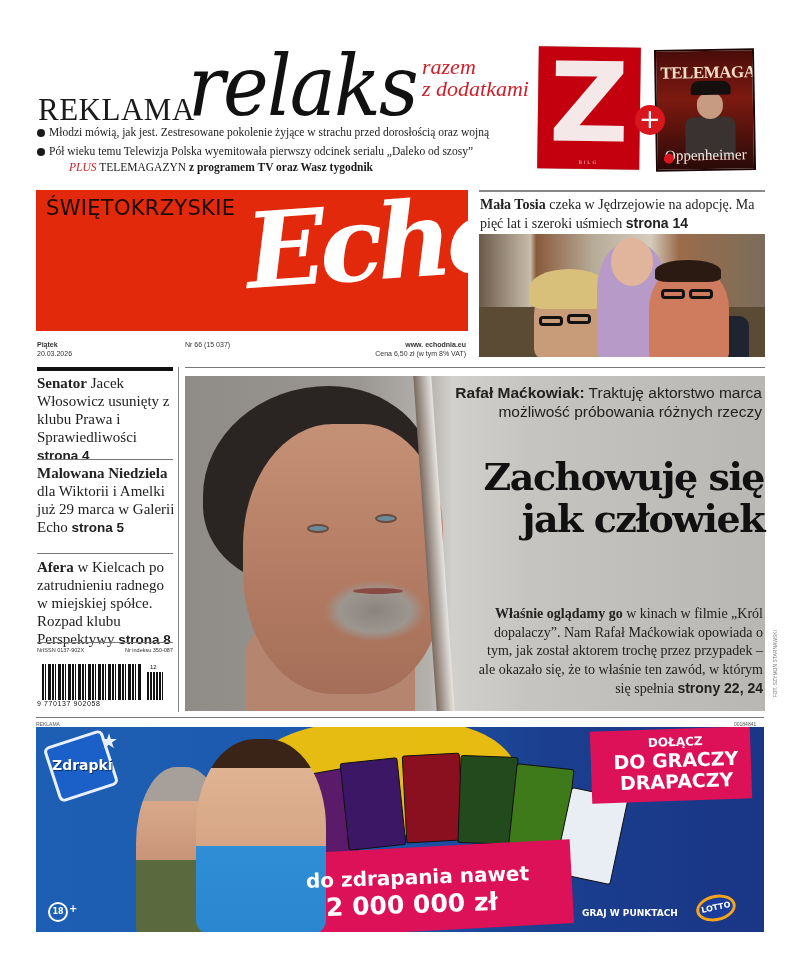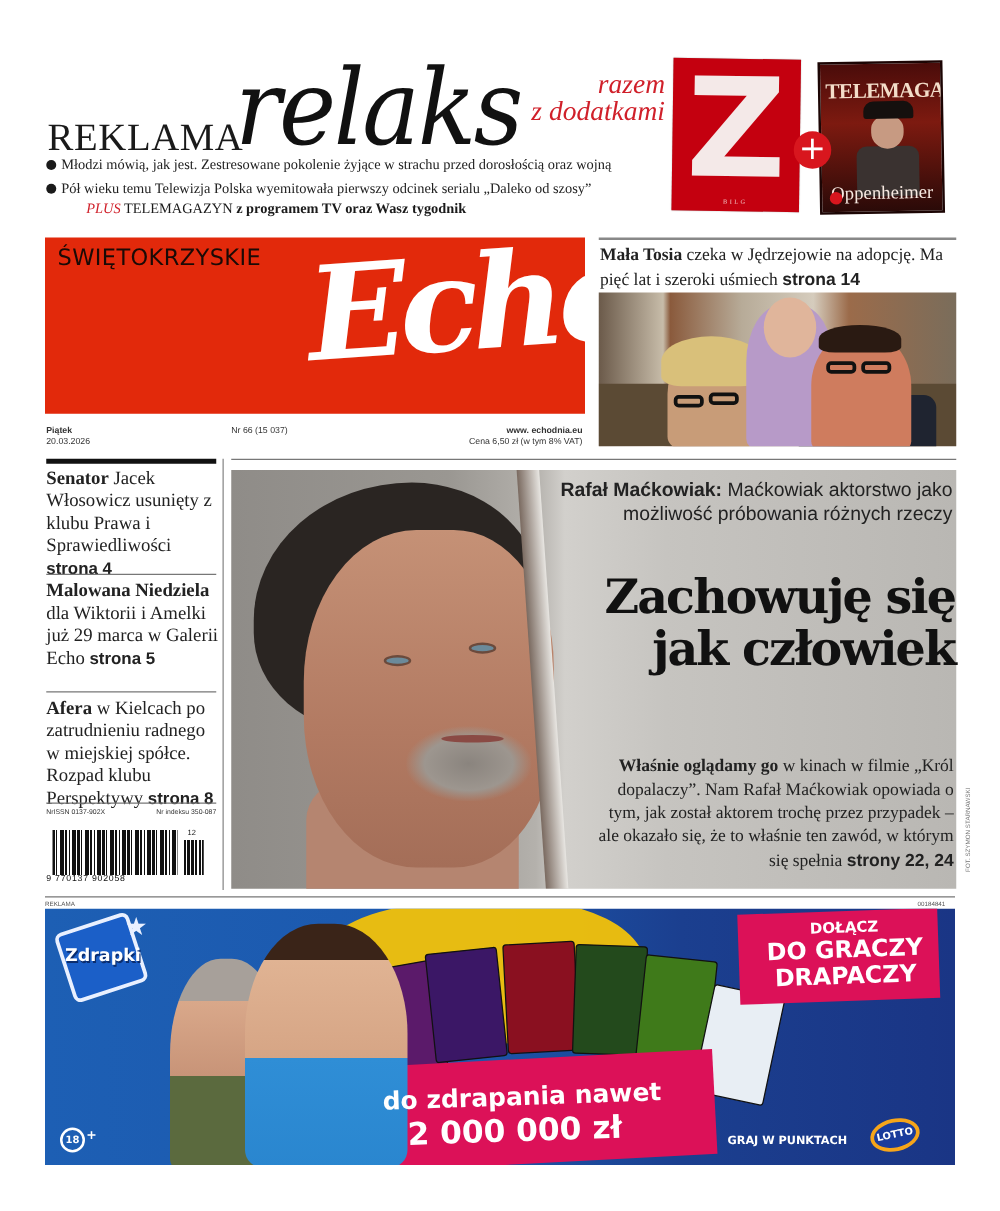--- a/index.html
+++ b/index.html
@@ -4,21 +4,21 @@
 <style>
   * { box-sizing: border-box; margin: 0; padding: 0; }
   html, body { width: 800px; height: 969px; background: #ffffff; overflow: hidden; }
   body { position: relative; font-family: "Liberation Serif", serif; color: #1a1a1a; }
 
   .abs { position: absolute; }
 
   
   .mag-word { left: 38px; top: 92px; font-family: "Liberation Serif", serif; font-size: 31px; letter-spacing: 0.5px; color: #1a1a1a; font-weight: normal; }
   .relaks { left: 188px; top: 44px; font-family: "DejaVu Serif", serif; font-style: italic; font-size: 84px; line-height: 84px; color: #111; letter-spacing: -2px; transform: scaleX(0.92); transform-origin: left; }
-  .razem { left: 422px; top: 56px; font-family: "Liberation Serif", serif; font-style: italic; font-size: 22px; line-height: 22px; color: #d0202a; text-align: right; width: 110px; }
+  .razem { left: 422px; top: 56px; font-family: "Liberation Serif", serif; font-style: italic; font-size: 22px; line-height: 22px; color: #d0202a; text-align: left; width: 110px; }
   .razem span { display: block; }
   .bullet-line { left: 37px; font-size: 11.5px; color: #222; white-space: nowrap; }
   .bullet-line .dot { display: inline-block; width: 8px; height: 8px; border-radius: 50%; background: #1a1a1a; margin-right: 4px; vertical-align: -1px; }
   .plus-line { left: 37px; top: 161px; font-size: 11.5px; white-space: nowrap; }
   .plus-line .plus { color: #d0202a; font-style: italic; margin-left: 32px; }
   .plus-line b { font-weight: bold; }
 
   .z-cover { left: 538px; top: 47px; width: 102px; height: 122px; background: #c4000f; transform: rotate(0.8deg); box-shadow: 0 0 1px #999; }
   .z-cover .z-letter { position: absolute; left: 8px; top: 10px; width: 86px; height: 92px; font-family: "DejaVu Sans", sans-serif; font-weight: bold; font-size: 110px; line-height: 92px; color: #f4e9e8; text-align: center; }
   .z-cover .z-foot { position: absolute; left: 0; right: 0; bottom: 4px; font-size: 5px; color: #f2c6c6; text-align: center; letter-spacing: 2px; }
@@ -26,21 +26,21 @@
   .tele-cover { left: 655px; top: 49px; width: 100px; height: 122px; background: linear-gradient(180deg, #4a0c0a 0%, #7d1a10 40%, #2a0a08 100%); transform: rotate(-1deg); border: 2px solid #1c0504; overflow: hidden; }
   .tele-cover .tele-title { position: absolute; top: 12px; left: 4px; right: 4px; font-family: "Liberation Serif", serif; font-weight: bold; font-size: 17px; color: #f3ddc9; letter-spacing: -0.5px; text-align: center; }
   .tele-cover .hat { position: absolute; left: 34px; top: 30px; width: 40px; height: 14px; background: #15100e; border-radius: 8px 8px 2px 2px; }
   .tele-cover .face { position: absolute; left: 40px; top: 42px; width: 26px; height: 26px; background: #c79a82; border-radius: 40% 40% 50% 50%; }
   .tele-cover .body { position: absolute; left: 28px; top: 66px; width: 50px; height: 40px; background: #3a3230; border-radius: 8px 8px 0 0; }
   .tele-cover .oppen { position: absolute; left: 0; right: 0; top: 96px; font-family: "Liberation Serif", serif; font-size: 15px; color: #f6e8e0; text-align: center; }
   .tele-cover .badge { position: absolute; left: 6px; bottom: 6px; width: 10px; height: 10px; border-radius: 50%; background: #d8161e; }
 
   
   .masthead { left: 36px; top: 190px; width: 432px; height: 141px; background: #e2290b; overflow: hidden; }
-  .region { left: 10px; top: 6px; font-family: "DejaVu Sans", sans-serif; font-size: 18px; color: #1a0a06; letter-spacing: 0.3px; text-align: center; }
+  .region { left: 10px; top: 6px; font-family: "DejaVu Sans", sans-serif; font-size: 21px; color: #1a0a06; letter-spacing: 0.3px; text-align: center; }
   .echo-logo { left: 210px; top: -12px; font-family: "DejaVu Serif", serif; font-style: italic; font-weight: bold; font-size: 104px; line-height: 130px; color: #ffffff; letter-spacing: -6px; transform: rotate(-4deg); }
   .dnia-box { left: 316px; top: 104px; width: 108px; height: 36px; background: #1e1e1e; color: #fff; font-family: "DejaVu Serif", serif; font-size: 30px; line-height: 36px; text-align: center; }
 
   .mast-meta { top: 340px; font-family: "Liberation Sans", sans-serif; font-size: 7px; color: #333; line-height: 9px; }
   .mast-meta b { font-weight: bold; }
 
   
   .rule-top-right { left: 479px; top: 190px; width: 286px; height: 2px; background: #888; }
   .tosia-text { left: 480px; top: 196px; width: 290px; font-size: 14px; line-height: 18px; color: #222; }
   .tosia-text b { font-weight: bold; }
@@ -212,21 +212,21 @@
   <div class="hair"></div>
   <div class="neck"></div>
   <div class="face"></div>
   <div class="eye1"></div>
   <div class="eye2"></div>
   <div class="beard"></div>
   <div class="mouth"></div>
   <div class="paper-edge"></div>
 </div>
 <div class="abs kicker">
-  <b>Rafał Maćkowiak:</b><span> Maćkowiak aktorstwo jako możliwość próbowania różnych rzeczy</span>
+  <b>Rafał Maćkowiak:</b><span> Traktuję aktorstwo marca możliwość próbowania różnych rzeczy</span>
 </div>
 <div class="abs headline">
   <div>Zachowuję się</div>
   <div>jak człowiek</div>
 </div>
 <div class="abs lede">
   <b>Właśnie oglądamy go</b><span> w kinach w filmie „Król dopalaczy”. Nam Rafał Maćkowiak opowiada o tym, jak został aktorem trochę przez przypadek – ale okazało się, że to właśnie ten zawód, w którym się spełnia </span><span class="pages">strony 22, 24</span>
 </div>
 <div class="abs photo-credit">FOT. SZYMON STARNAWSKI</div>
 

